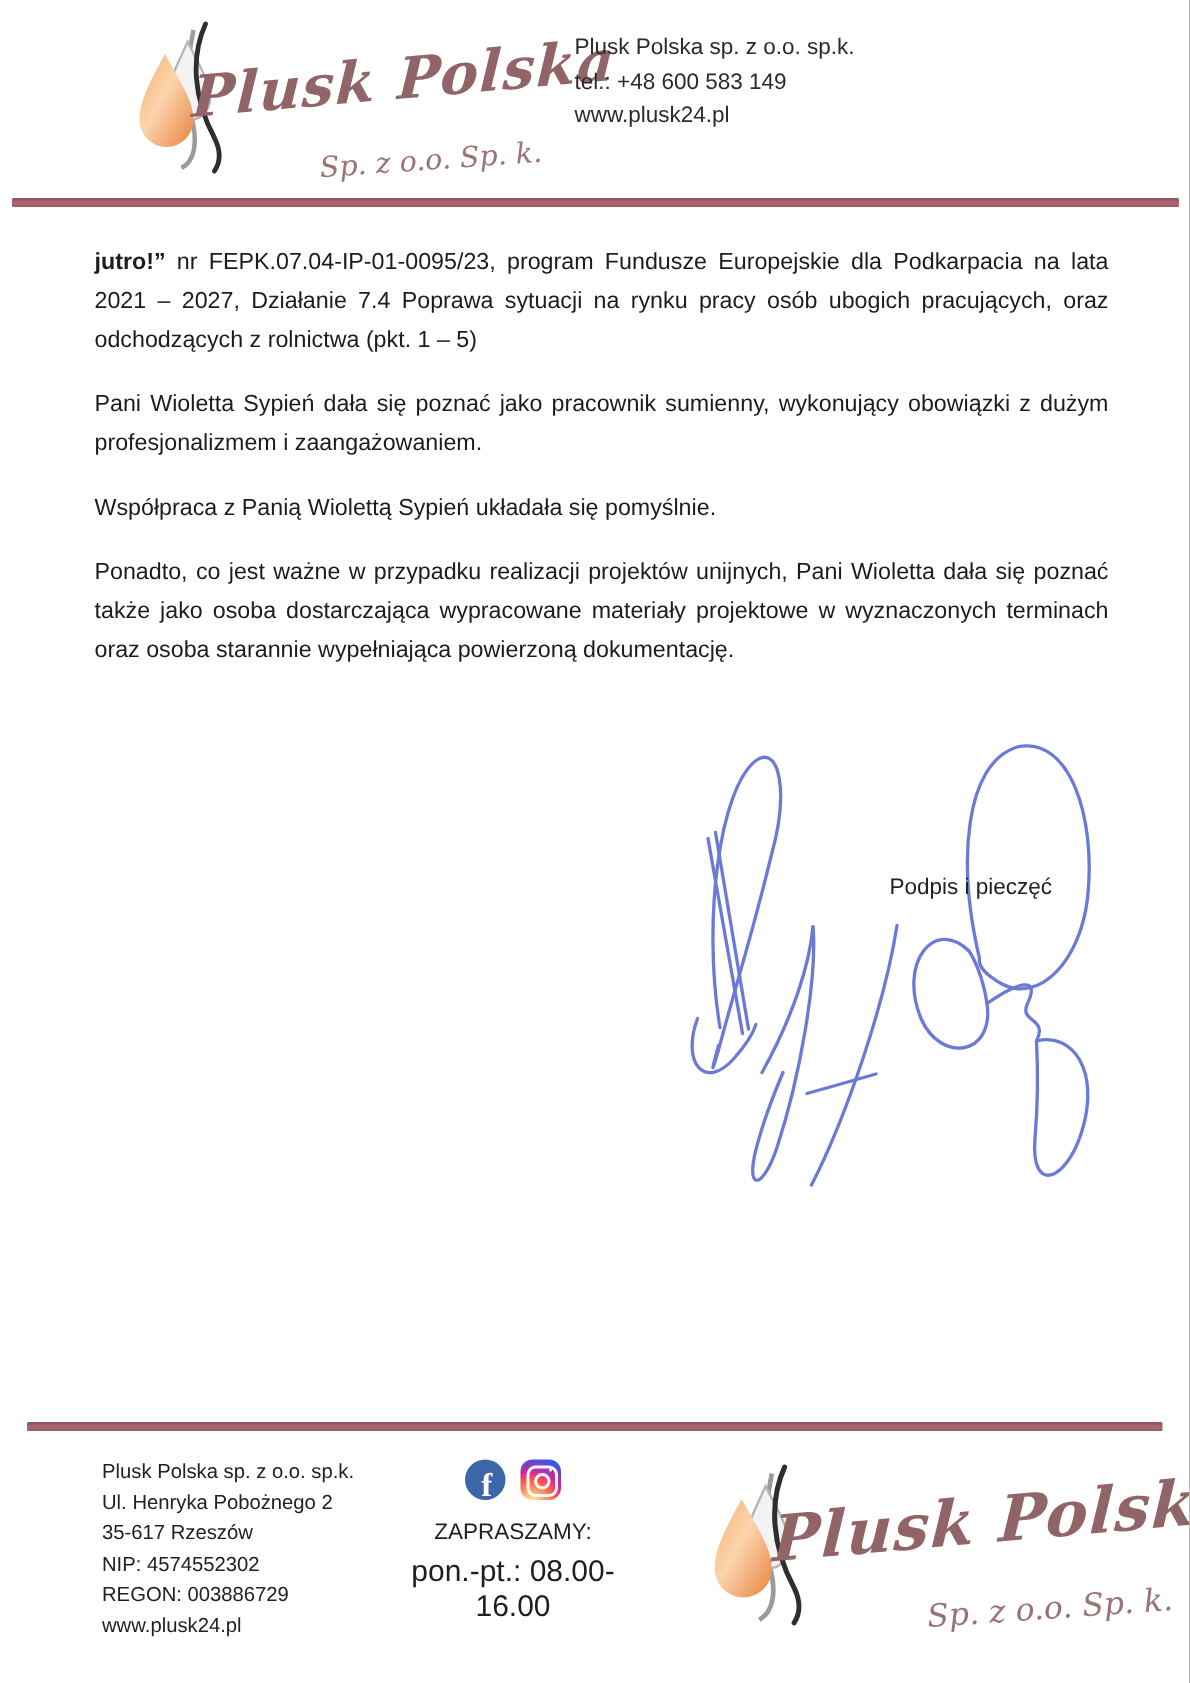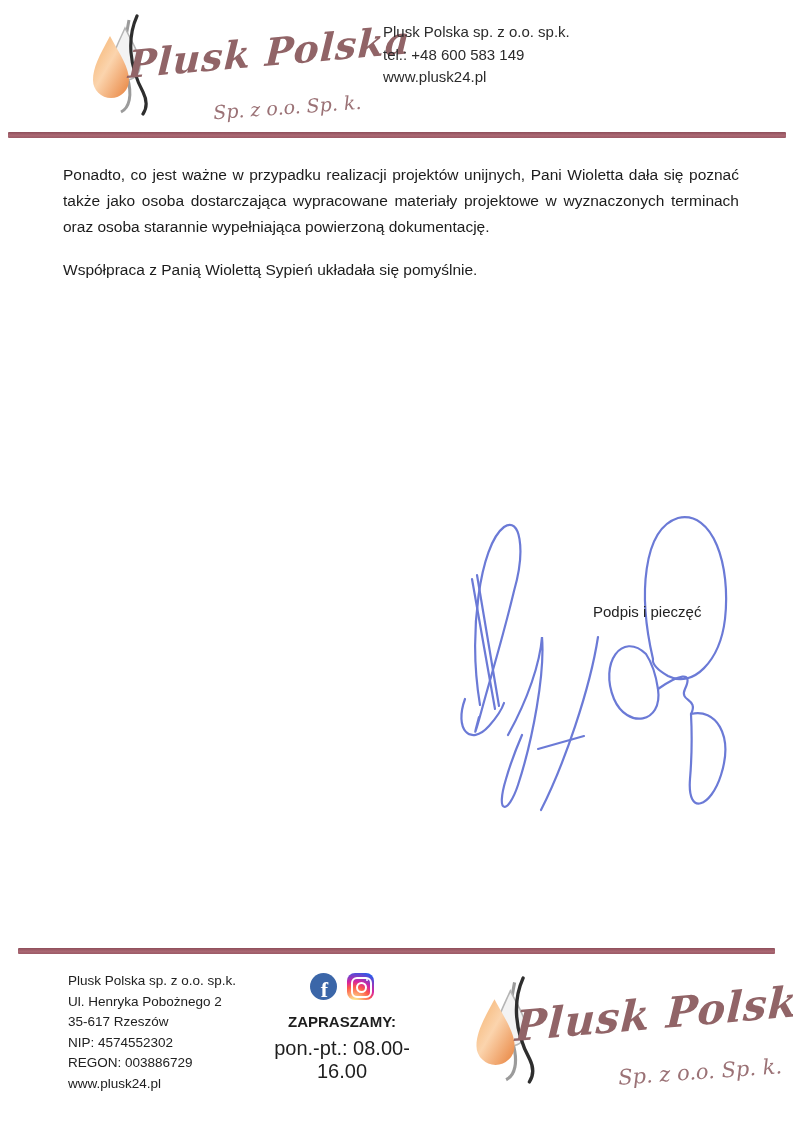--- a/index.html
+++ b/index.html
@@ -71,21 +71,21 @@
     line-height: 26px;
     color: #1c1c1c;
     text-align: justify;
   }
   .letter-body p { margin-bottom: 17px; }
   .letter-body .lead-bold { font-weight: bold; }
 
   
   .signature-area {
     position: absolute;
-    left: 452px; top: 503px;
+    left: 452px; top: 483px;
     width: 305px; height: 335px;
   }
   .signature-label {
     position: absolute;
     left: 141px; top: 100px;
     font-size: 15px;
     color: #222222;
     white-space: nowrap;
   }
   .signature-svg { position: absolute; left: 0; top: 0; }
@@ -144,21 +144,21 @@
     border: 2px solid #ffffff;
     border-radius: 50%;
   }
   .ig-dot {
     position: absolute;
     right: 6px; top: 5.5px;
     width: 2.5px; height: 2.5px;
     background: #ffffff;
     border-radius: 50%;
   }
-  .invite-heading { font-size: 15px; font-weight: bold; color: #1e1e1e; margin-bottom: 7px; }
+  .invite-heading { font-size: 15px; font-weight: normal; color: #1e1e1e; margin-bottom: 7px; }
   .invite-hours { font-size: 20px; color: #1e1e1e; }
 </style>
 </head>
 <body>
 
 <div class="page">
 
   <div class="logo logo-header">
     <svg class="drop-svg" width="85" height="102" viewBox="0 0 85 102">
       <defs>
@@ -179,22 +179,24 @@
 
   <div class="header-contact">
     <div>Plusk Polska sp. z o.o. sp.k.</div>
     <div>tel.: +48 600 583 149</div>
     <div>www.plusk24.pl</div>
   </div>
 
   <div class="divider divider-top"></div>
 
   <div class="letter-body">
+    <p><span class="lead-bold">jutro!”</span><span> nr FEPK.07.04-IP-01-0095/23, program Fundusze Europejskie dla Podkarpacia na lata 2021 – 2027, Działanie 7.4 Poprawa sytuacji na rynku pracy osób ubogich pracujących, oraz odchodzących z rolnictwa (pkt. 1 – 5)</span></p>
+    <p>Pani Wioletta Sypień dała się poznać jako pracownik sumienny, wykonujący obowiązki z dużym profesjonalizmem i zaangażowaniem.</p>
+    <p>Współpraca z Panią Wiolettą Sypień układała się pomyślnie.</p>
     <p>Ponadto, co jest ważne w przypadku realizacji projektów unijnych, Pani Wioletta dała się poznać także jako osoba dostarczająca wypracowane materiały projektowe w wyznaczonych terminach oraz osoba starannie wypełniająca powierzoną dokumentację.</p>
-    <p>Współpraca z Panią Wiolettą Sypień układała się pomyślnie.</p>
   </div>
 
   <div class="signature-area">
     <svg class="signature-svg" width="305" height="335" viewBox="0 0 305 335">
       <g fill="none" stroke="#5f6fd3" stroke-width="2.2" stroke-linecap="round" opacity="0.92">
         <path d="M28,202 C16,130 28,42 52,24 C68,13 74,46 62,88 C50,138 38,176 30,206 C24,228 20,240 27,214"></path>
         <path d="M20,76 L43,206"></path>
         <path d="M25,72 L47,203"></path>
         <path d="M13,196 C2,226 18,244 37,223 C45,214 50,206 52,200"></path>
         <path d="M56,232 C76,196 88,160 90,134 C93,170 81,236 66,282 C56,312 43,312 54,276 C58,262 64,246 70,232"></path>

